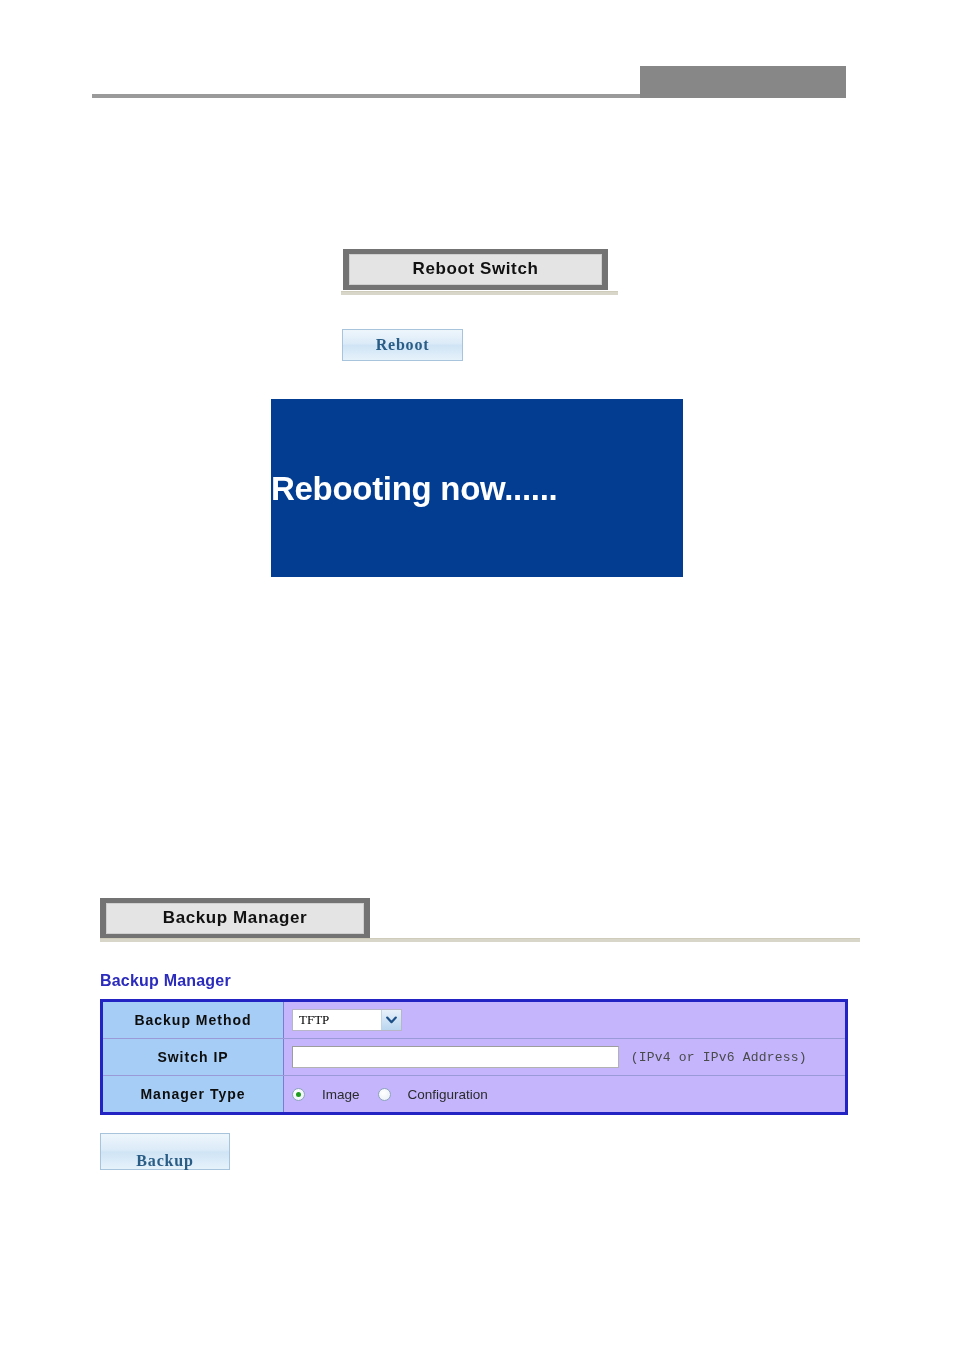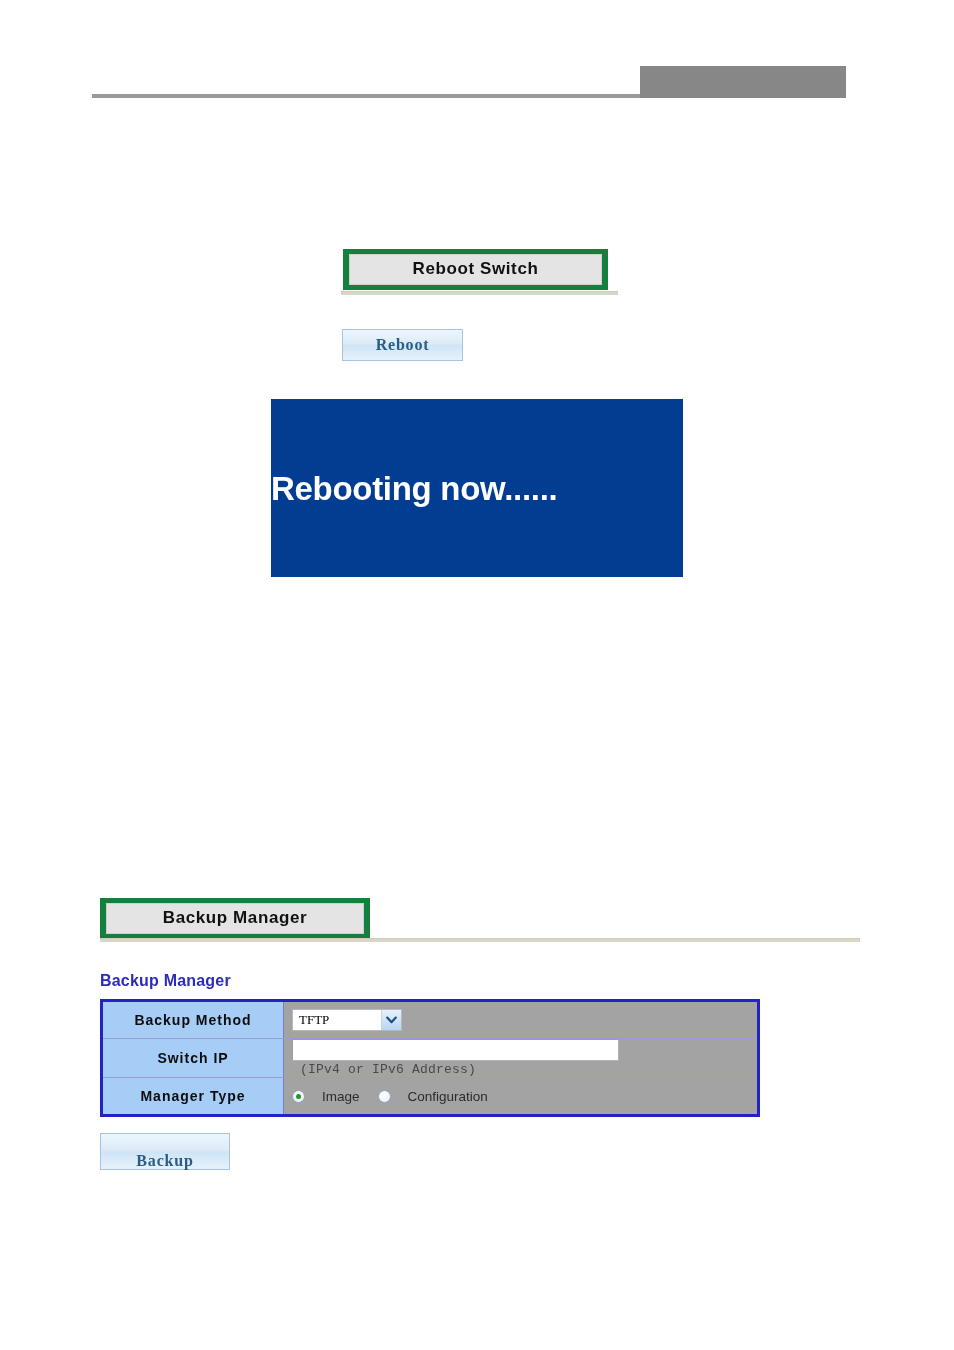--- a/index.html
+++ b/index.html
@@ -37,21 +37,21 @@
     left: 640px;
     top: 66px;
     width: 206px;
     height: 32px;
     background: #878787;
   }
 
   
   .title-bar {
     position: absolute;
-    background: #15803d;
+    background: #737373;
     padding: 5px 6px 5px 6px;
     box-sizing: border-box;
   }
   .title-bar .title-inner {
     background: #e4e4e4;
     border: 1px solid #cfcfcf;
     text-align: center;
     font-weight: bold;
     font-size: 17px;
     letter-spacing: 0.6px;
@@ -148,24 +148,24 @@
     font-weight: bold;
     color: #2b2bbd;
     letter-spacing: 0.2px;
   }
 
   
   #backup-table {
     position: absolute;
     left: 100px;
     top: 999px;
-    width: 660px;
+    width: 748px;
     border: 3px solid #2323c4;
     box-sizing: border-box;
-    background: #a3a3a3;
+    background: #c4b5fd;
     border-collapse: collapse;
   }
   #backup-table table {
     width: 100%;
     border-collapse: collapse;
   }
   #backup-table td {
     border-bottom: 1px solid #9a9ad8;
     padding: 0;
     vertical-align: middle;

